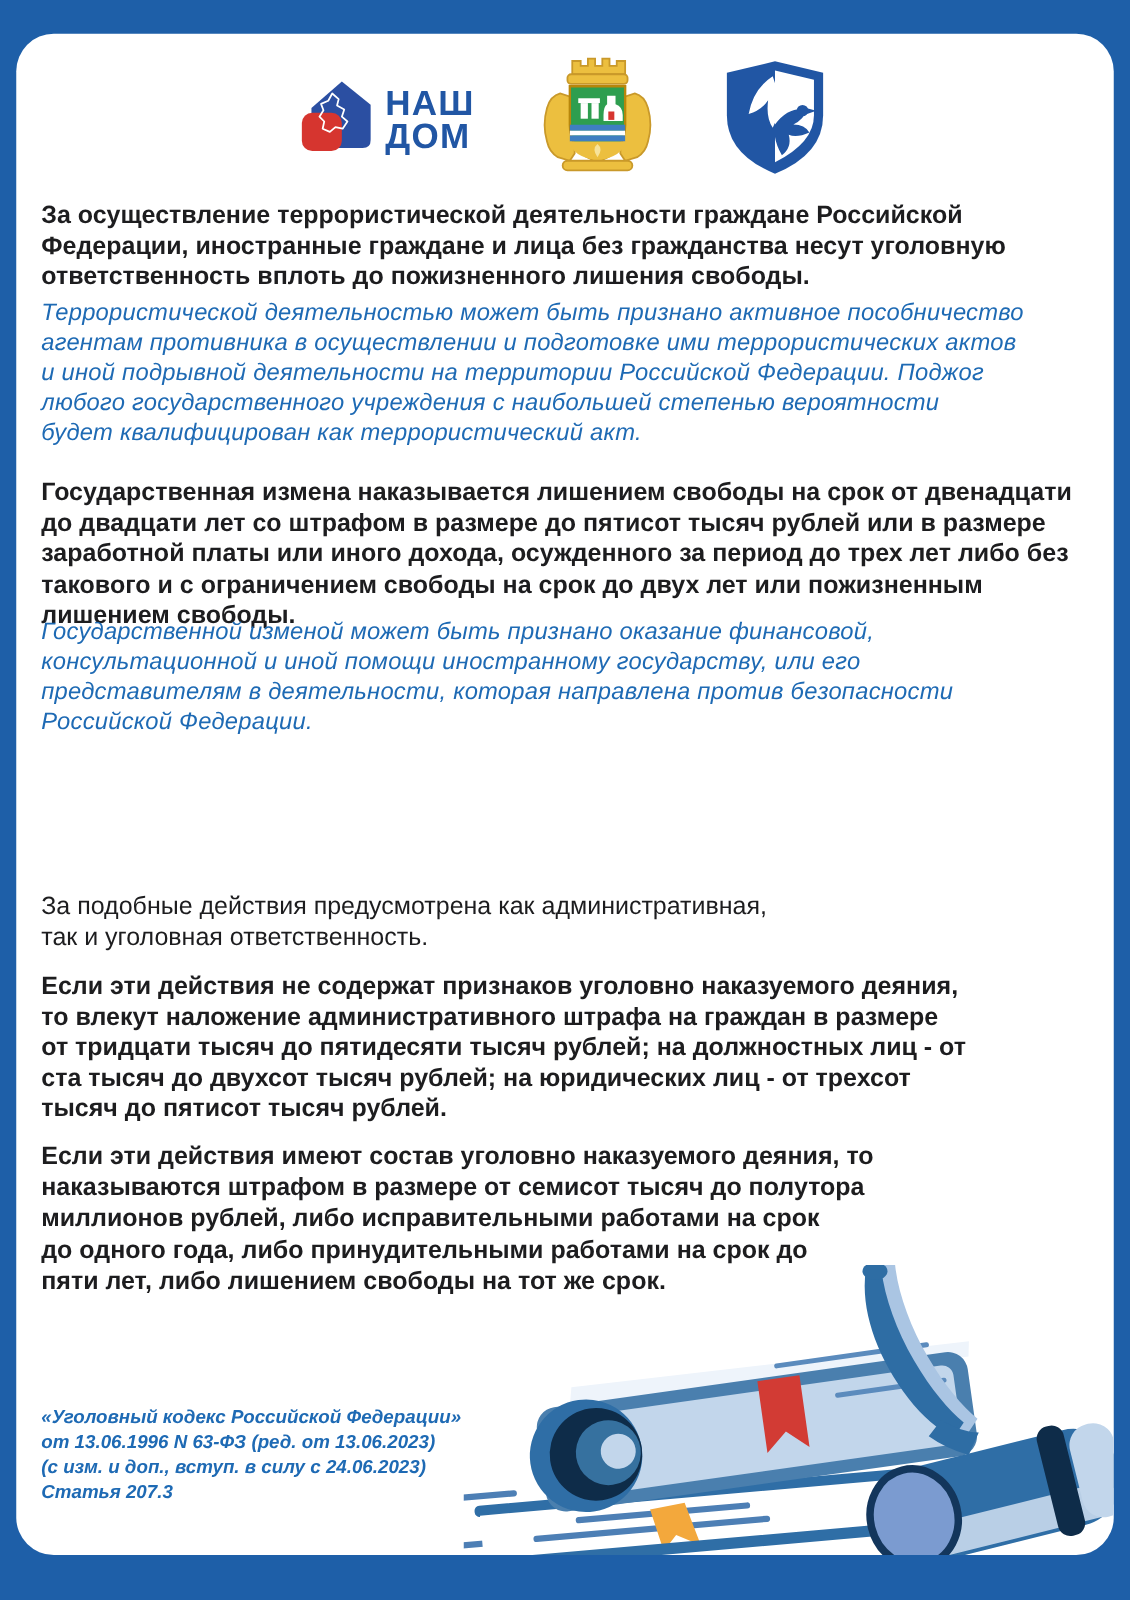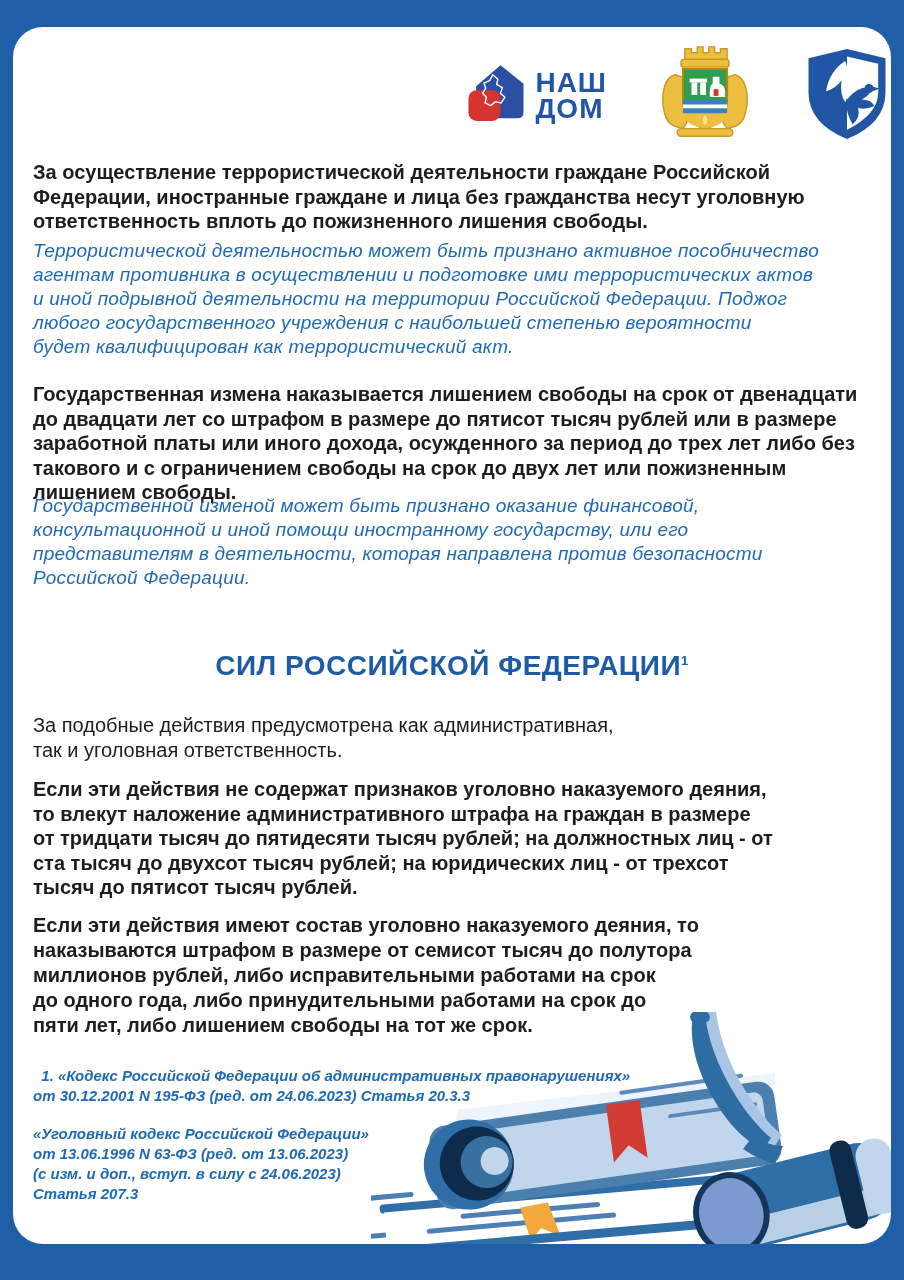--- a/index.html
+++ b/index.html
@@ -12,21 +12,21 @@
   }
   .sheet {
     position:absolute;
     left:13px; top:27px; right:13px; bottom:36px;
     background:#ffffff;
     border-radius:30px;
     overflow:hidden;
   }
   .logos {
     position:absolute; top:18px; left:0; right:0;
-    display:flex; justify-content:flex-end; align-items:center;
+    display:flex; justify-content:center; align-items:center;
     gap:44px; height:102px;
   }
   .logo-nashdom { display:flex; align-items:center; gap:10px; }
   .nashdom-text {
     color:#2156a4; font-weight:bold; font-size:28px;
     line-height:26px; letter-spacing:1px;
   }
   .para {
     position:absolute; left:20px; width:852px;
     white-space:pre-line;
@@ -140,40 +140,37 @@
 заработной платы или иного дохода,  осужденного за период до трех лет либо без
 такового и с ограничением свободы на срок до двух лет или пожизненным
 лишением свободы.</div>
 
   <div class="para p-blue" style="top:467px">Государственной изменой может быть признано оказание финансовой,
 консультационной и иной помощи иностранному государству, или его
 представителям в деятельности, которая направлена против безопасности
 Российской Федерации.</div>
 
   <div class="heading" style="top:617px">
-    <div><span>СИЛ РОССИЙСКОЙ ФЕДЕРАЦИИ</span><sup>1</sup></div>
   </div>
 
   <div class="para p-black" style="top:750px">Если эти действия не содержат признаков уголовно наказуемого деяния,
 то влекут наложение административного штрафа на граждан  в размере
 от тридцати тысяч до пятидесяти тысяч рублей; на должностных лиц - от
 ста тысяч до двухсот тысяч рублей; на юридических лиц - от трехсот
 тысяч до пятисот тысяч рублей.</div>
 
   <div class="para p-regular" style="top:686px">За подобные действия предусмотрена как административная,
 так и уголовная ответственность.</div>
 
   <div class="para p-black" style="top:886px; line-height:25px;">Если эти действия имеют состав уголовно наказуемого деяния, то
 наказываются штрафом в размере от семисот тысяч до полутора
 миллионов рублей, либо исправительными работами на срок
 до одного года, либо принудительными работами на срок до
 пяти лет, либо лишением свободы на тот же срок.</div>
 
-  <div class="para footnote" style="top:1039px">&nbsp;&nbsp;1. «Кодекс Российской Федерации об административных правонарушениях»
-от 30.12.2001 N 195-ФЗ (ред. от 24.06.2023) Статья 20.3.3</div>
 
   <div class="para footnote" style="top:1097px">«Уголовный кодекс Российской Федерации»
 от 13.06.1996 N 63-ФЗ (ред. от 13.06.2023)
 (с изм. и доп., вступ. в силу с 24.06.2023)
 Статья 207.3</div>
 
   <div class="illustration">
     <svg width="520" height="232" viewBox="0 0 520 232">
 
       <g transform="rotate(-5 180 205)">

